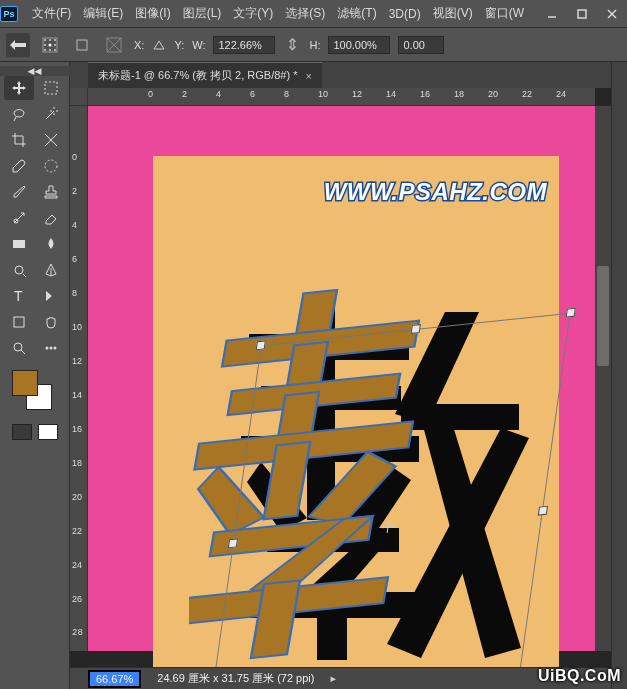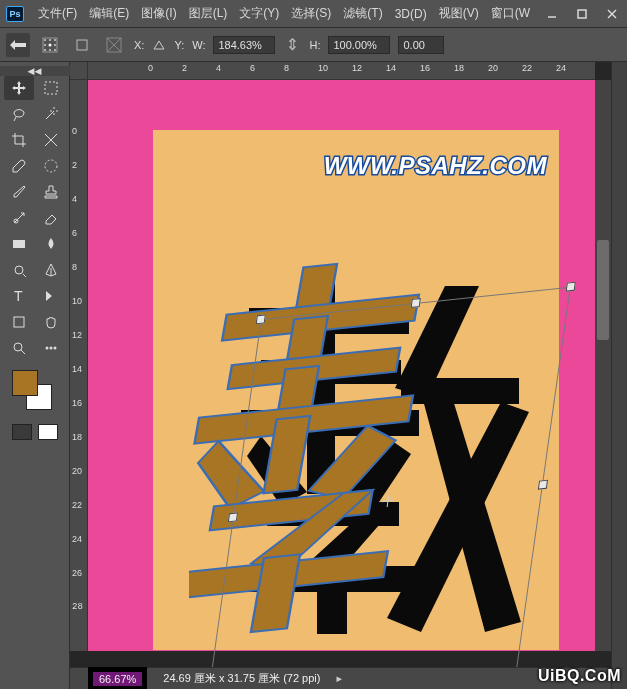--- a/index.html
+++ b/index.html
@@ -2,21 +2,21 @@
 <html><head>
 <meta charset="utf-8">
 <style>
   * { box-sizing: border-box; margin: 0; padding: 0; font-family: "Microsoft YaHei", Tahoma, sans-serif; }
   body { background: #535353; width: 627px; height: 689px; overflow: hidden; position: relative; }
 
   .app { width: 627px; height: 689px; background: #535353; display: flex; flex-direction: column; }
 
   
   .titlebar { height: 28px; background: #535353; display: flex; align-items: center; justify-content: space-between; border-bottom: 1px solid #2e2e2e; }
-  .titlebar .menus { display: flex; align-items: center; gap: 0; padding-left: 6px; }
+  .titlebar .menus { display: flex; align-items: center; gap: 0; }
   .ps-logo { width: 18px; height: 16px; background: #001b33; border: 1px solid #3fa9f5; border-radius: 2px; color: #8cd2ff; font-size: 9px; font-weight: bold; display: flex; align-items: center; justify-content: center; margin-right: 8px; }
   .menus span { color: #d9d9d9; font-size: 12px; padding: 4px 6px; cursor: default; }
   .win-controls { display: flex; }
   .win-controls div { width: 30px; height: 20px; display: flex; align-items: center; justify-content: center; color: #d9d9d9; }
   .win-controls svg { stroke: #d9d9d9; }
 
   
   .optionsbar { height: 34px; background: #535353; display: flex; align-items: center; padding-left: 6px; gap: 8px; border-bottom: 1px solid #2e2e2e; }
   .opt-icon { width: 24px; height: 24px; display: flex; align-items: center; justify-content: center; color: #ccc; border-radius: 2px; }
   .opt-icon.active { background: #3f3f3f; }
@@ -74,21 +74,21 @@
   .tb-dot { position:absolute; width:9px; height:9px; background:#e8e8e8; border:1px solid #444; transform:translate(-50%,-50%);}
   .tb-center{ position:absolute; width:12px; height:12px; left:50%; top:50%; transform:translate(-50%,-50%);}
   .tb-center::before,.tb-center::after{content:"";position:absolute;background:#ccc;}
   .tb-center::before{left:50%;top:0;width:1px;height:100%;transform:translateX(-50%);}
   .tb-center::after{top:50%;left:0;height:1px;width:100%;transform:translateY(-50%);}
 
   .vscroll { position:absolute; right:0; top:18px; bottom:16px; width:16px; background:#434343;}
   .vscroll .thumb{ position:absolute; left:2px; right:2px; top:160px; height:100px; background:#6c6c6c; border-radius:2px;}
 
   .statusbar { height: 22px; background: #474747; display:flex; align-items:center; color:#eee; font-size:11px; padding-left:18px; gap:16px; border-top:1px solid #2e2e2e;}
-  .statusbar .field{ background:#701a75; padding:1px 6px; border:5px solid #000000;}
+  .statusbar .field{ background:#3b82f6; padding:1px 6px; border:2px solid #000000;}
 
   
   .right-strip { width: 16px; background:#424242; border-left:1px solid #2e2e2e;}
 
   .wm-site { position:absolute; right:6px; bottom:4px; color:#fff; font-weight:bold; font-size:16px; text-shadow:0 0 3px #000,0 0 3px #000; letter-spacing:0.5px;padding-left:16px;}
 </style>
 </head>
 <body>
 
 <div class="app">
@@ -160,21 +160,21 @@
         </svg>
     </div>
     <span class="opt-label">X:</span>
     <div class="tri">
         <svg width="12" height="12">
           <path d="M6 2 L11 10 L1 10 Z" fill="none" stroke="#ccc"></path>
         </svg>
       </div>
     <span class="opt-label">Y:</span>
     <span class="opt-label">W:</span>
-    <span class="opt-field">184.63%</span>
+    <span class="opt-field">122.66%</span>
     <div class="link-hold">⇕</div>
     <span class="opt-label">H:</span>
     <span class="opt-field">100.00%</span>
     <span class="opt-field small">0.00</span>
   </div>
 
   <div class="main-area">
 
     <div class="tools">
       <div class="collapser">
@@ -301,20 +301,26 @@
         <div class="swatch-bg"></div>
         <div class="swatch-fg"></div>
       </div>
       <div class="swatch-mini">
         <div class="mini a"></div>
         <div class="mini b"></div>
       </div>
     </div>
 
     <div class="docarea">
+      <div class="tabbar">
+        <div class="doc-tab">
+          <span>未标题-1 @ 66.7% (教 拷贝 2, RGB/8#) *</span>
+          <span class="close">×</span>
+        </div>
+      </div>
 
       <div class="canvas-wrap">
         <div class="ruler-corner"></div>
         <div class="ruler-h">
             <div class="ticks" id="ruler-h-ticks">
               <span class="lbl" style="left: 60px;">0</span>
               <span class="lbl" style="left: 94px;">2</span>
               <span class="lbl" style="left: 128px;">4</span>
               <span class="lbl" style="left: 162px;">6</span>
               <span class="lbl" style="left: 196px;">8</span>

